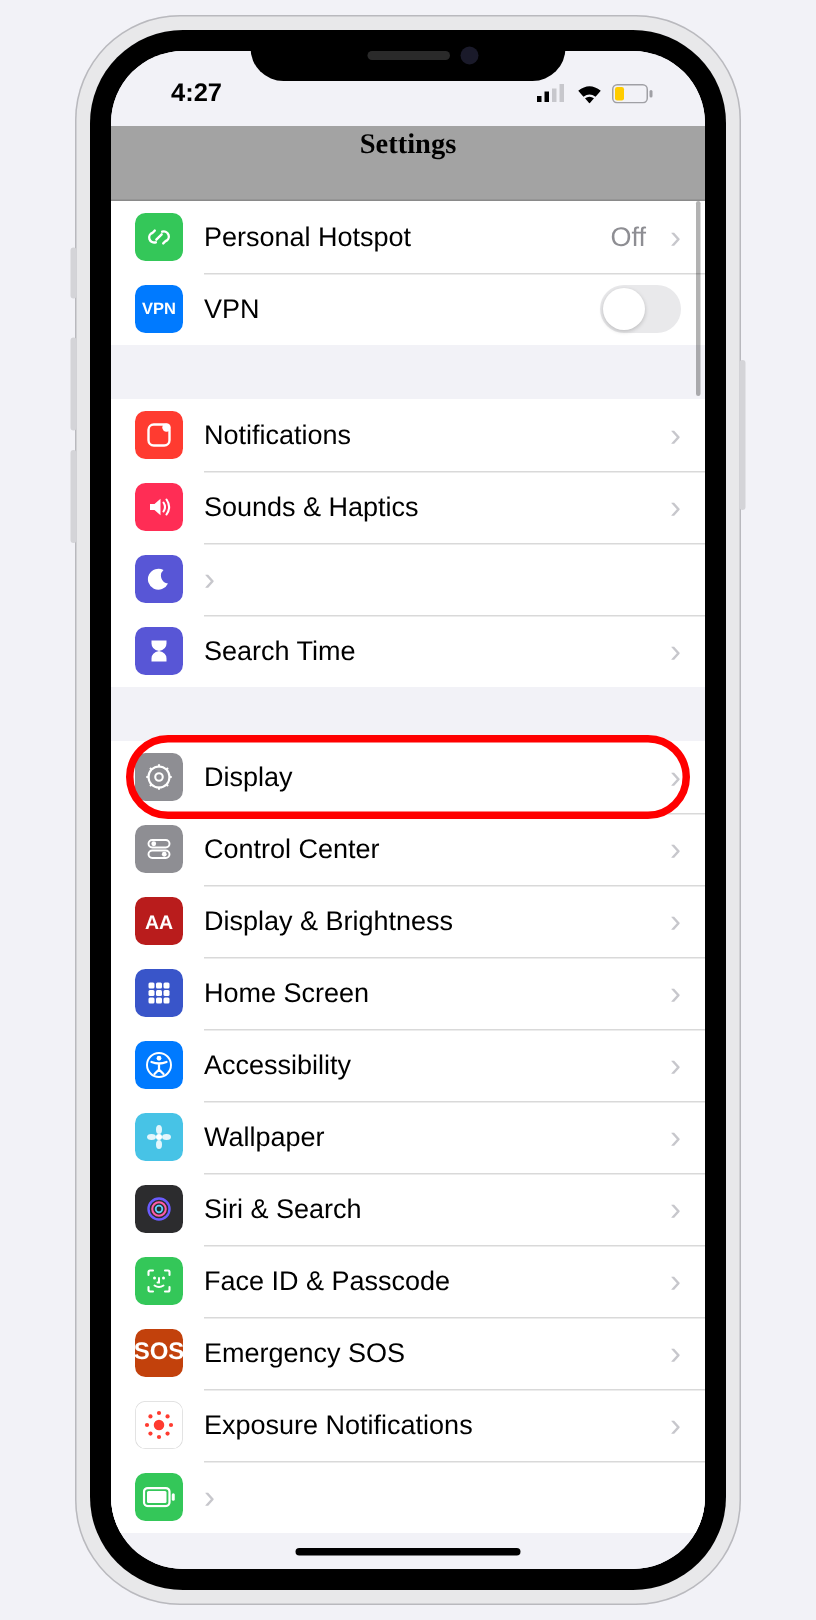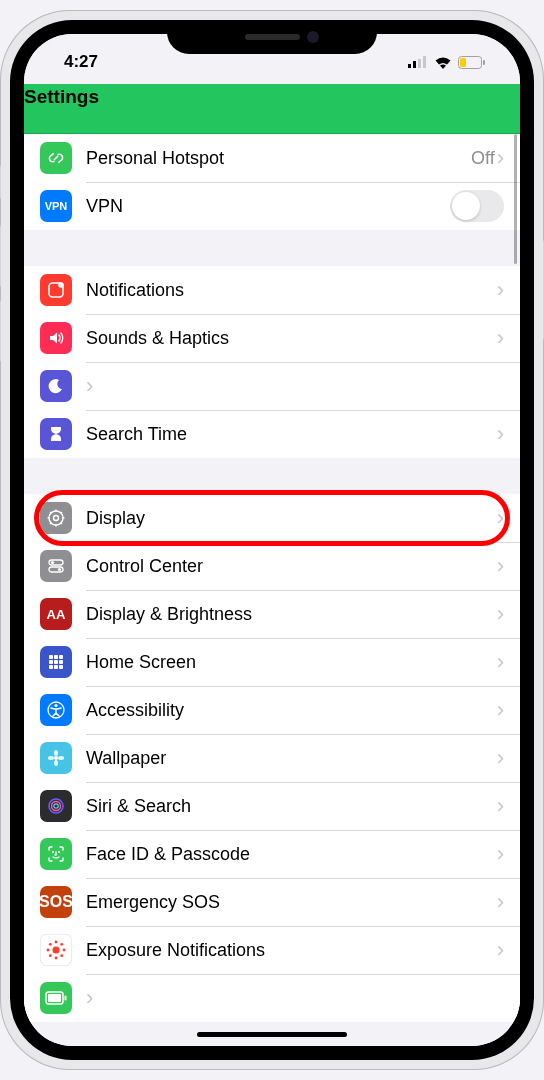--- a/index.html
+++ b/index.html
@@ -8,21 +8,21 @@
     background: #f2f2f7;
     display: flex;
     justify-content: center;
     align-items: flex-start;
     height: 1080px;
     width: 544px;
     overflow: hidden;
     padding-top: 10px;
   }
   .phone-frame {
-    width: 544px;
+    width: 444px;
     height: 1060px;
     background: #e8e8ea;
     border-radius: 70px;
     padding: 10px;
     position: relative;
     box-shadow: inset 0 0 0 1px #b9b9be;
   }
   .phone-inner {
     width: 100%;
     height: 100%;
@@ -91,24 +91,25 @@
     display: flex;
     align-items: center;
     gap: 6px;
     padding-top: 6px;
     padding-right: 4px;
   }
   .header {
     height: 50px;
     display: flex;
     align-items: flex-start;
-    justify-content: flex-start;
-    background: #22c55e;
+    justify-content: center;
+    background: #a3a3a3;
     border-bottom: 0.5px solid rgba(0,0,0,0.15);
     padding-top: 2px;
+    font-family: Liberation Serif, serif;
   }
   .header-title {
     font-size: 19px;
     font-weight: 600;
     color: #000;
   }
   .content {
     height: calc(100% - 100px);
     overflow: hidden;
     background: #f2f2f7;
@@ -147,21 +148,21 @@
     color: #fff;
   }
   .row-label {
     flex: 1;
     font-size: 18px;
     color: #000;
   }
   .row-value {
     font-size: 18px;
     color: #8e8e93;
-    margin-right: 2px;
+    margin-right: 16px;
   }
   .chevron {
     color: #c7c7cc;
     font-size: 22px;
     font-weight: 300;
   }
   .toggle {
     width: 54px;
     height: 32px;
     background: #e9e9eb;

